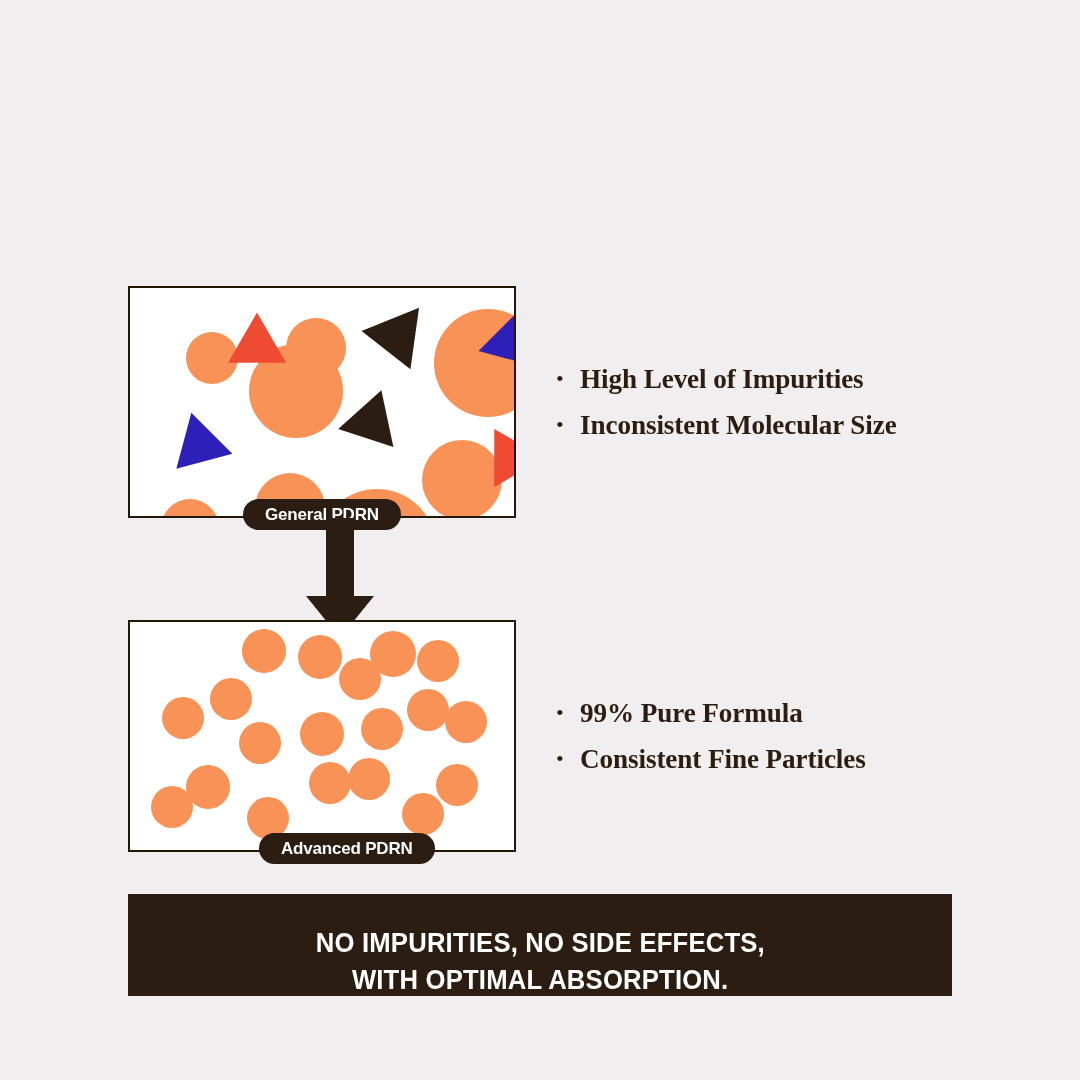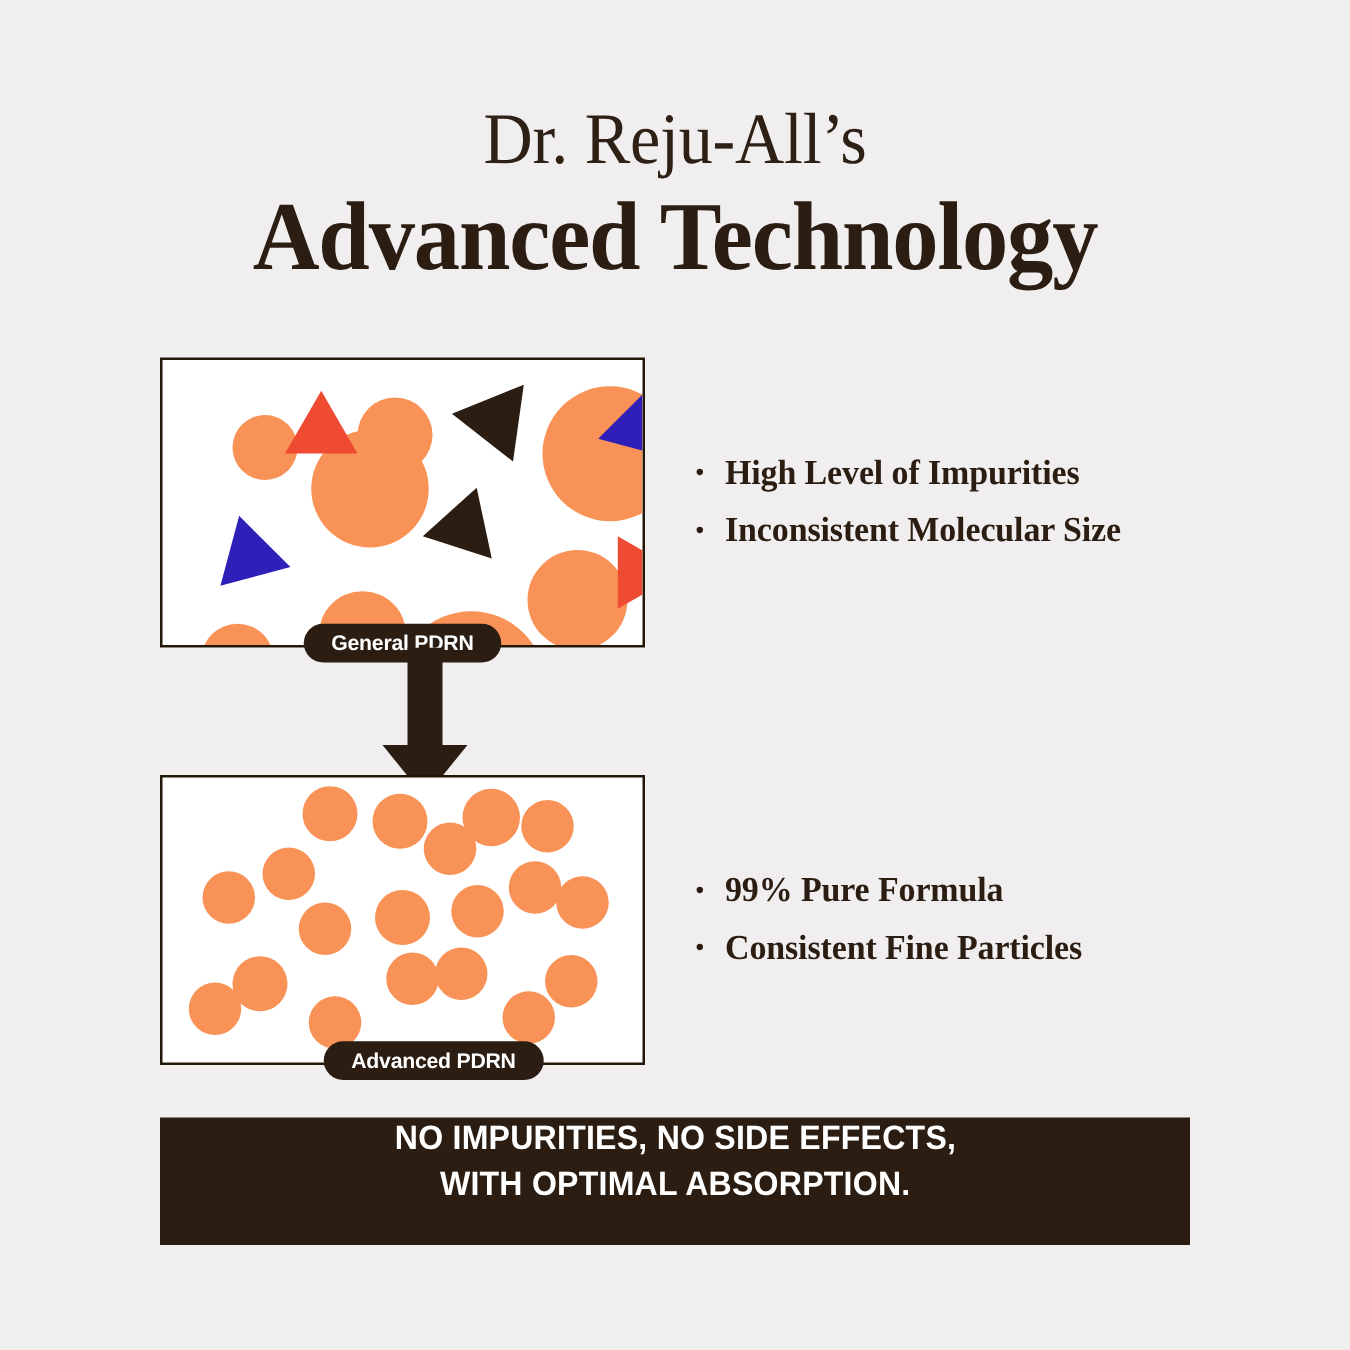--- a/index.html
+++ b/index.html
@@ -134,44 +134,40 @@
   #banner {
     position: absolute;
     left: 128px;
     top: 894px;
     width: 824px;
     height: 102px;
     background: #2b1d12;
     display: flex;
     flex-direction: column;
     align-items: center;
-    justify-content: flex-start;
+    justify-content: flex-end;
     gap: 5px;
   }
   .banner-line {
     font-family: "Liberation Sans", sans-serif;
     font-weight: bold;
     font-size: 27px;
     line-height: 32px;
     color: #ffffff;
     letter-spacing: 0.2px;
     transform: scaleX(0.95);
     transform-origin: center;
     white-space: nowrap;
   }
 </style>
 </head>
 <body>
 
 <div id="stage">
 
-  <div class="title-block">
-    <div class="title-line1">Dr. Reju-All’s</div>
-    <div class="title-line2">Advanced Technology</div>
-  </div>
 
   <div class="panel" id="panel-general">
     <div class="shape-layer">
       <svg id="svg-general" width="384" height="228" viewBox="0 0 384 228">
           <circle cx="82" cy="70" r="26" fill="#f89256"></circle>
           <circle cx="166" cy="103" r="47" fill="#f89256"></circle>
           <circle cx="296" cy="291" r="30" fill="#f89256"></circle>
           <circle cx="186" cy="60" r="30" fill="#f89256"></circle>
           <circle cx="358" cy="75" r="54" fill="#f89256"></circle>
           <circle cx="332" cy="192" r="40" fill="#f89256"></circle>

